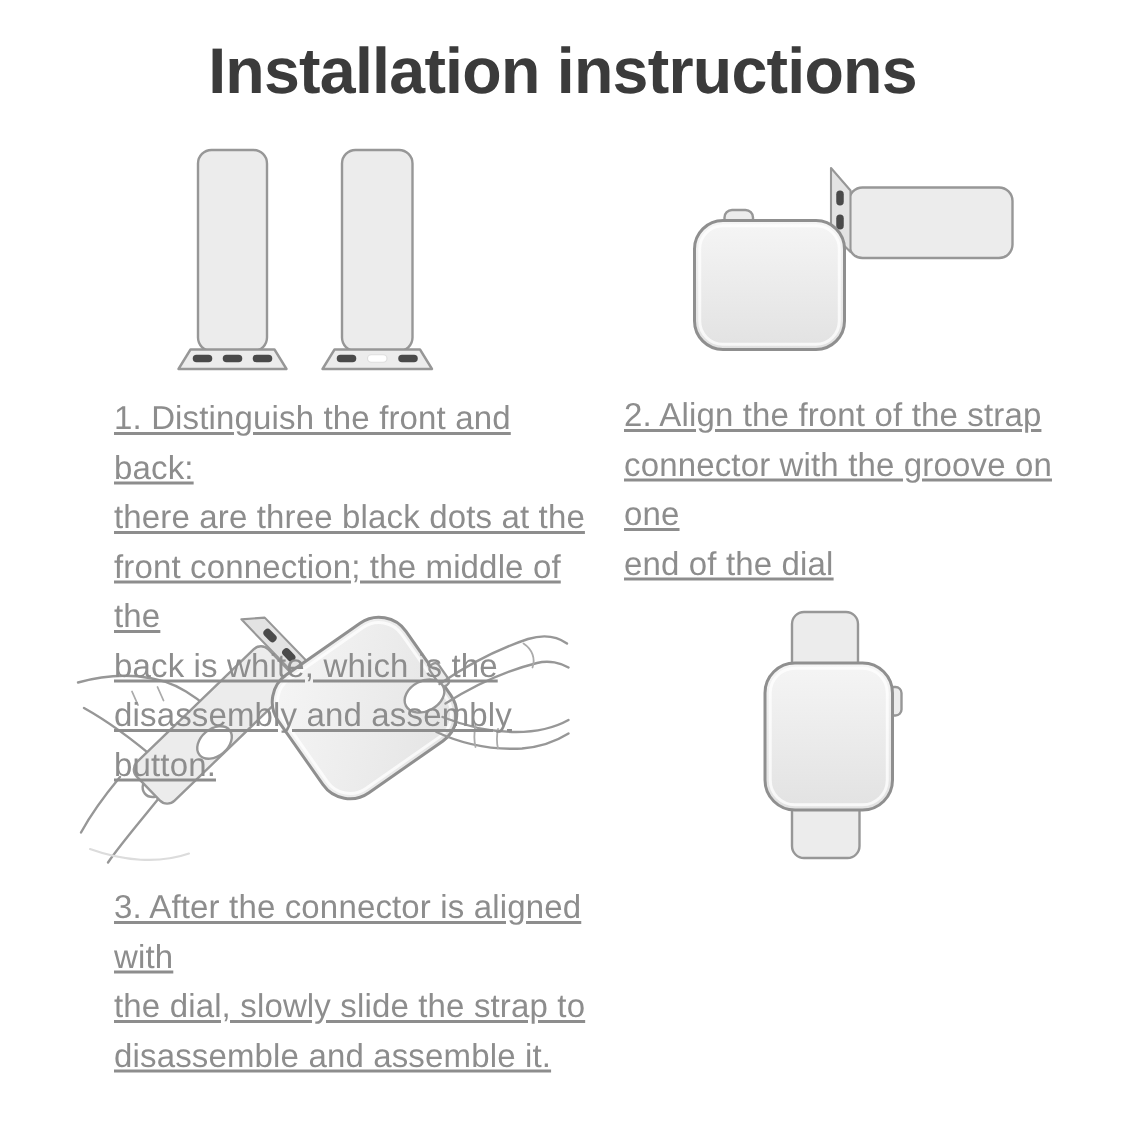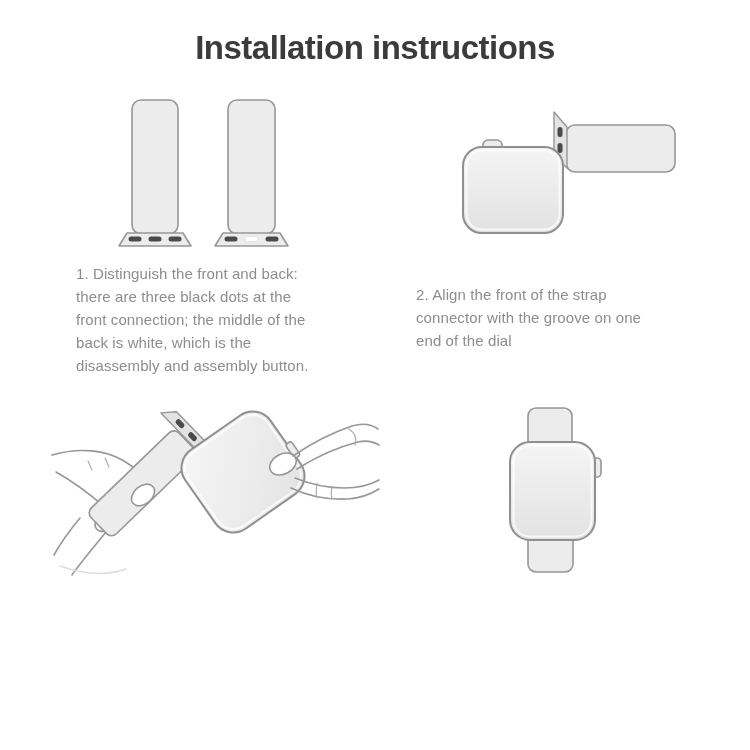--- a/index.html
+++ b/index.html
@@ -3,34 +3,34 @@
 <meta charset="utf-8">
 <style>
   html,body{margin:0;padding:0;background:#fff;}
   .frame{
     position:relative;width:750px;height:750px;overflow:hidden;
     background:var(--background,#ffffff);
     font-family:"Liberation Sans","DejaVu Sans",sans-serif;
   }
   .title{
     position:absolute;top:22px;left:0;width:750px;text-align:center;
-    font-size:33px;line-height:52px;font-weight:700;letter-spacing:-0.5px;
+    font-size:43px;line-height:52px;font-weight:700;letter-spacing:-0.5px;
     color:var(--title-text,#3b3b3b);
   }
   .ill{position:absolute;}
   #ill1{left:60px;top:88px;}
   #ill2{left:415px;top:88px;}
   #ill3{left:50px;top:398px;}
   #ill4{left:415px;top:393px;}
   .step-text{
-    position:absolute;font-size:15px;line-height:23px;letter-spacing:0.1px;
-    color:var(--body-text,#8d8d8d);white-space:pre-line;
+    position:absolute;font-size:22px;line-height:33px;letter-spacing:0.1px;
+    color:var(--body-text,#8d8d8d);white-space:pre-line;text-decoration:underline;
   }
   #text1{left:76px;top:262px;width:320px;}
-  #text2{left:416px;top:260px;width:320px;margin-top:23px;}
+  #text2{left:416px;top:260px;width:320px;}
   #text3{left:76px;top:588px;width:330px;}
   #text4{left:416px;top:588px;width:330px;}
 
   
   .shape{fill:var(--fill-light,#ececec);stroke:var(--outline,#979797);stroke-width:1.6;stroke-linejoin:round;}
   .dialshape{stroke:#8f8f8f;stroke-width:2;stroke-linejoin:round;}
   .conn{fill:#e3e3e3;stroke:var(--outline,#979797);stroke-width:1.4;stroke-linejoin:round;}
   .dotD{fill:var(--dot-dark,#4a4a4a);stroke:none;}
   .dotW{fill:var(--dot-white,#ffffff);stroke:#dedede;stroke-width:0.8;}
   .ln{fill:none;stroke:var(--outline,#979797);stroke-width:1.6;stroke-linecap:round;}
@@ -165,14 +165,17 @@
   </svg>
 
   <div class="step-text" id="text1">1. Distinguish the front and back:
 there are three black dots at the
 front connection; the middle of the
 back is white, which is the
 disassembly and assembly button.</div>
   <div class="step-text" id="text2">2. Align the front of the strap
 connector with the groove on one
 end of the dial</div>
+  <div class="step-text" id="text3">3. After the connector is aligned with
+the dial, slowly slide the strap to
+disassemble and assemble it.</div>
 
 </div>
 
 </body></html>

